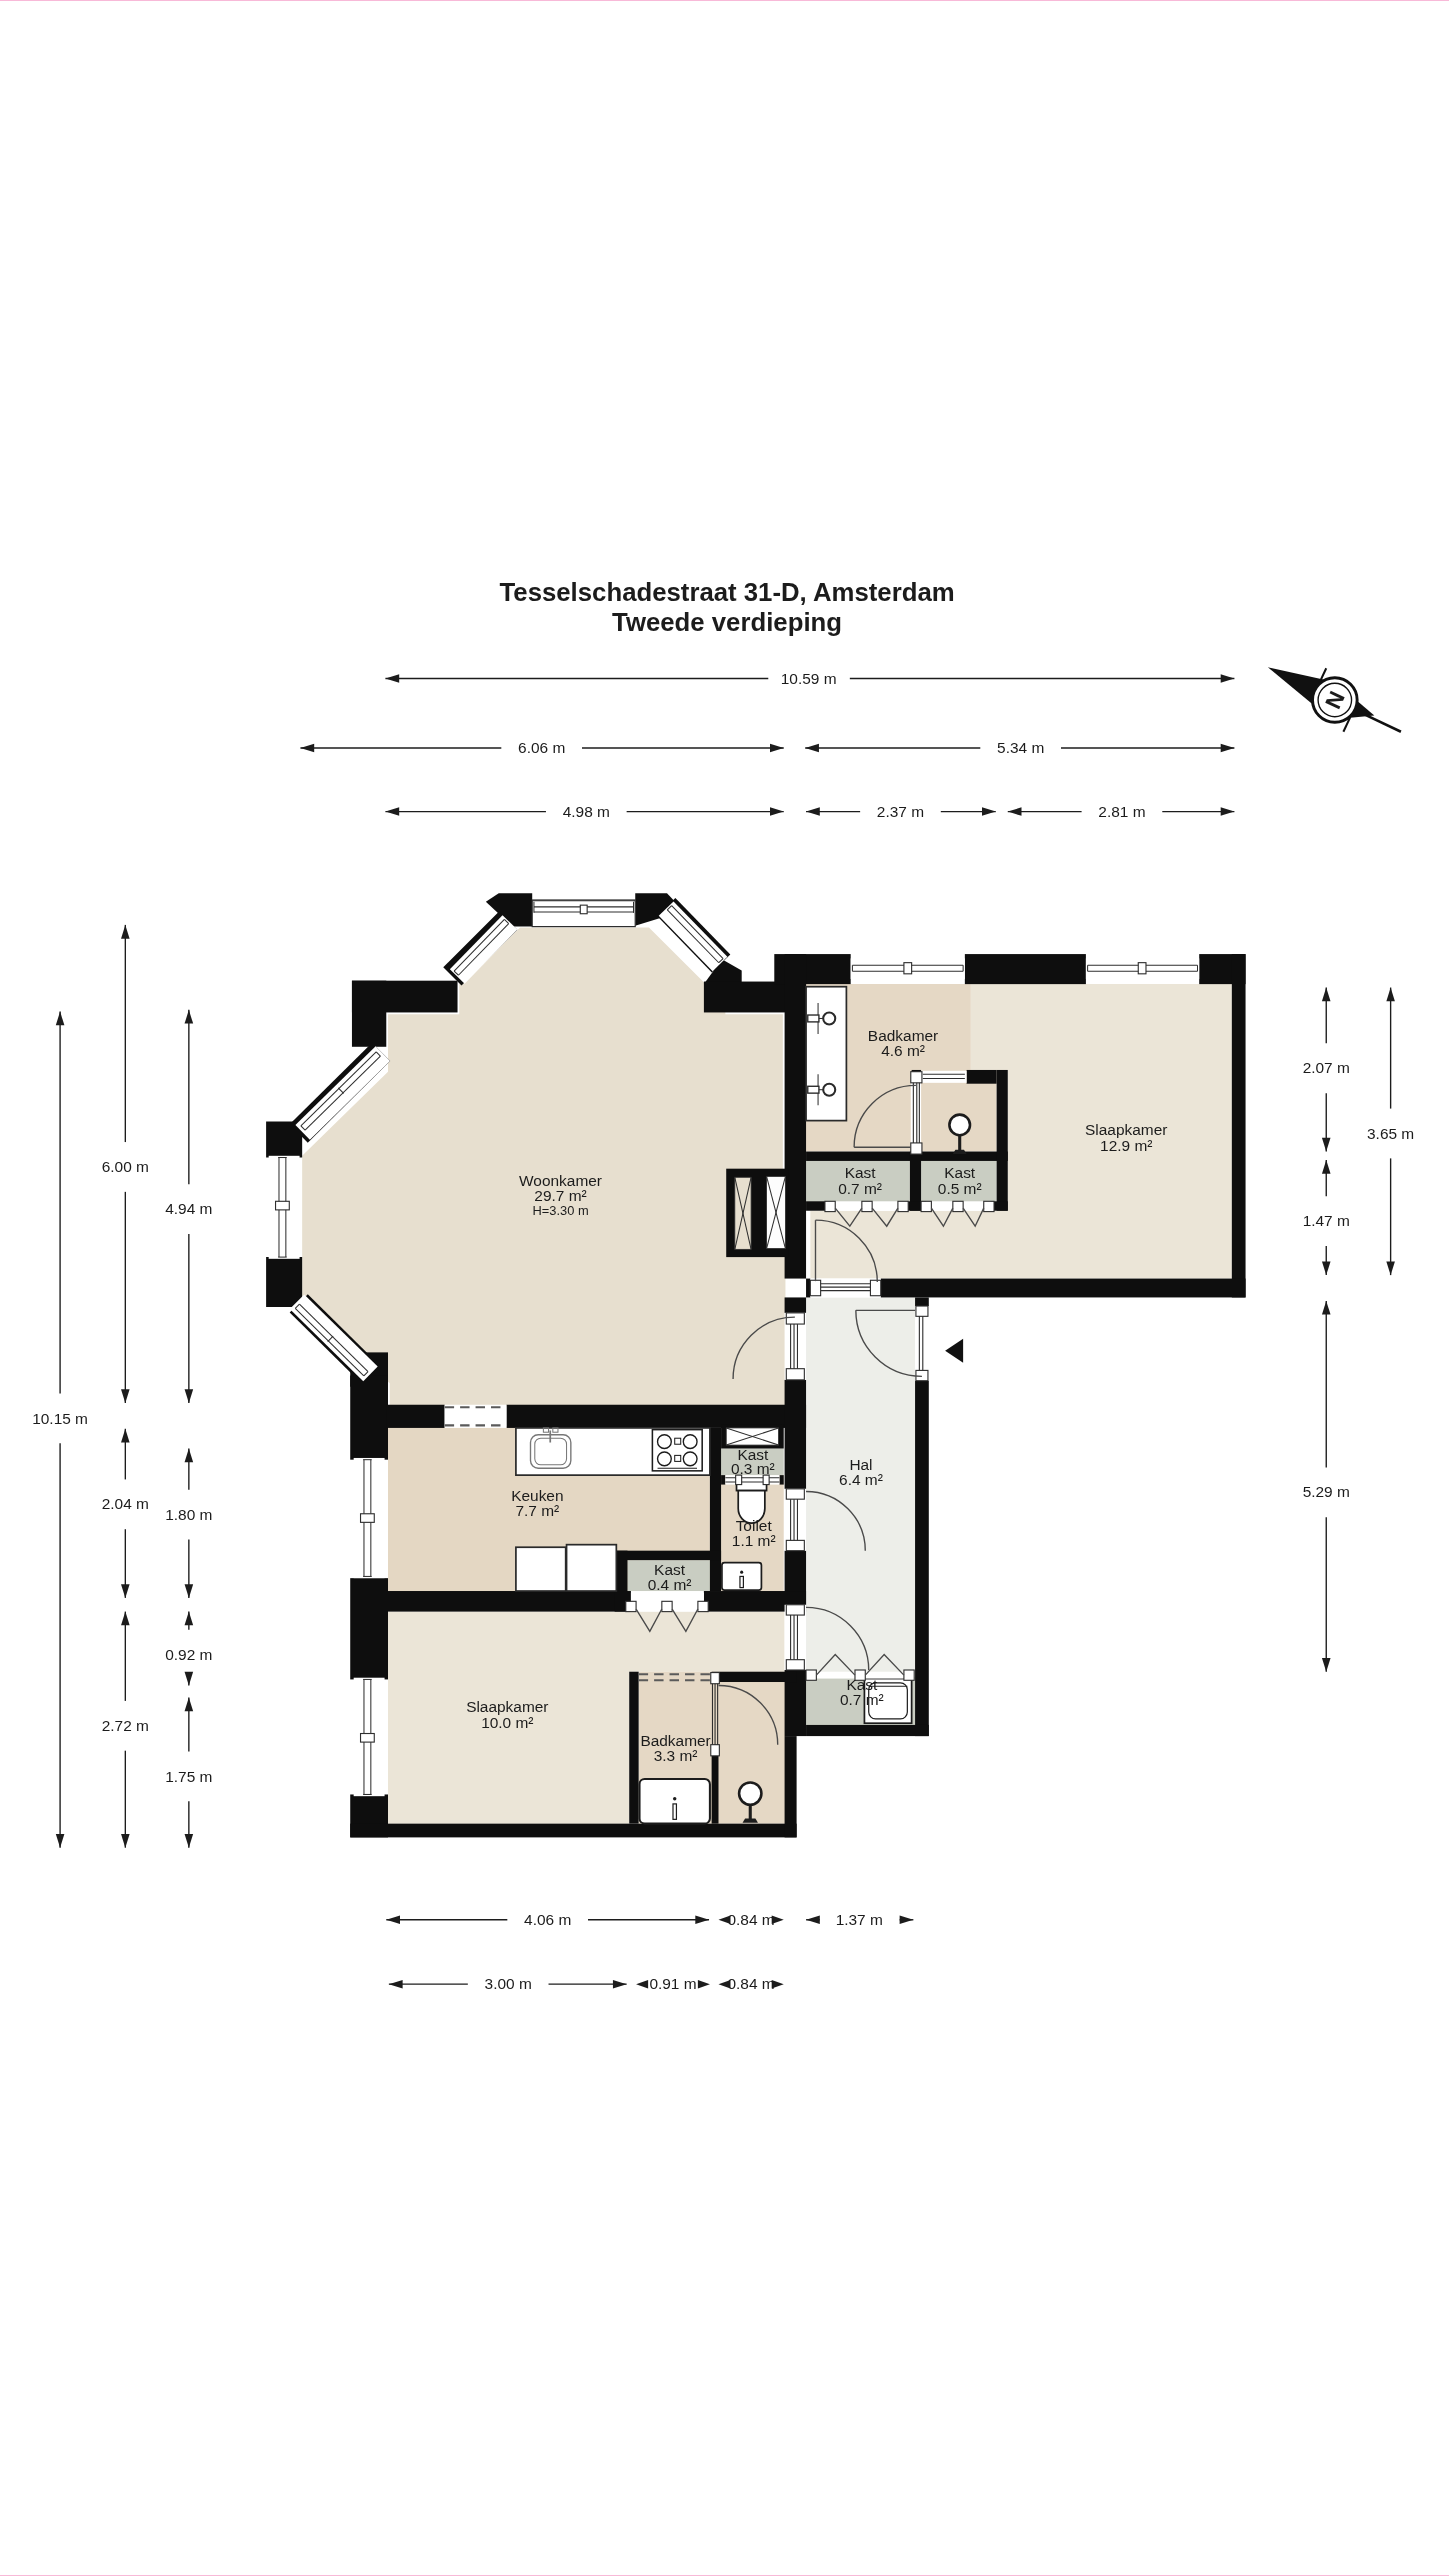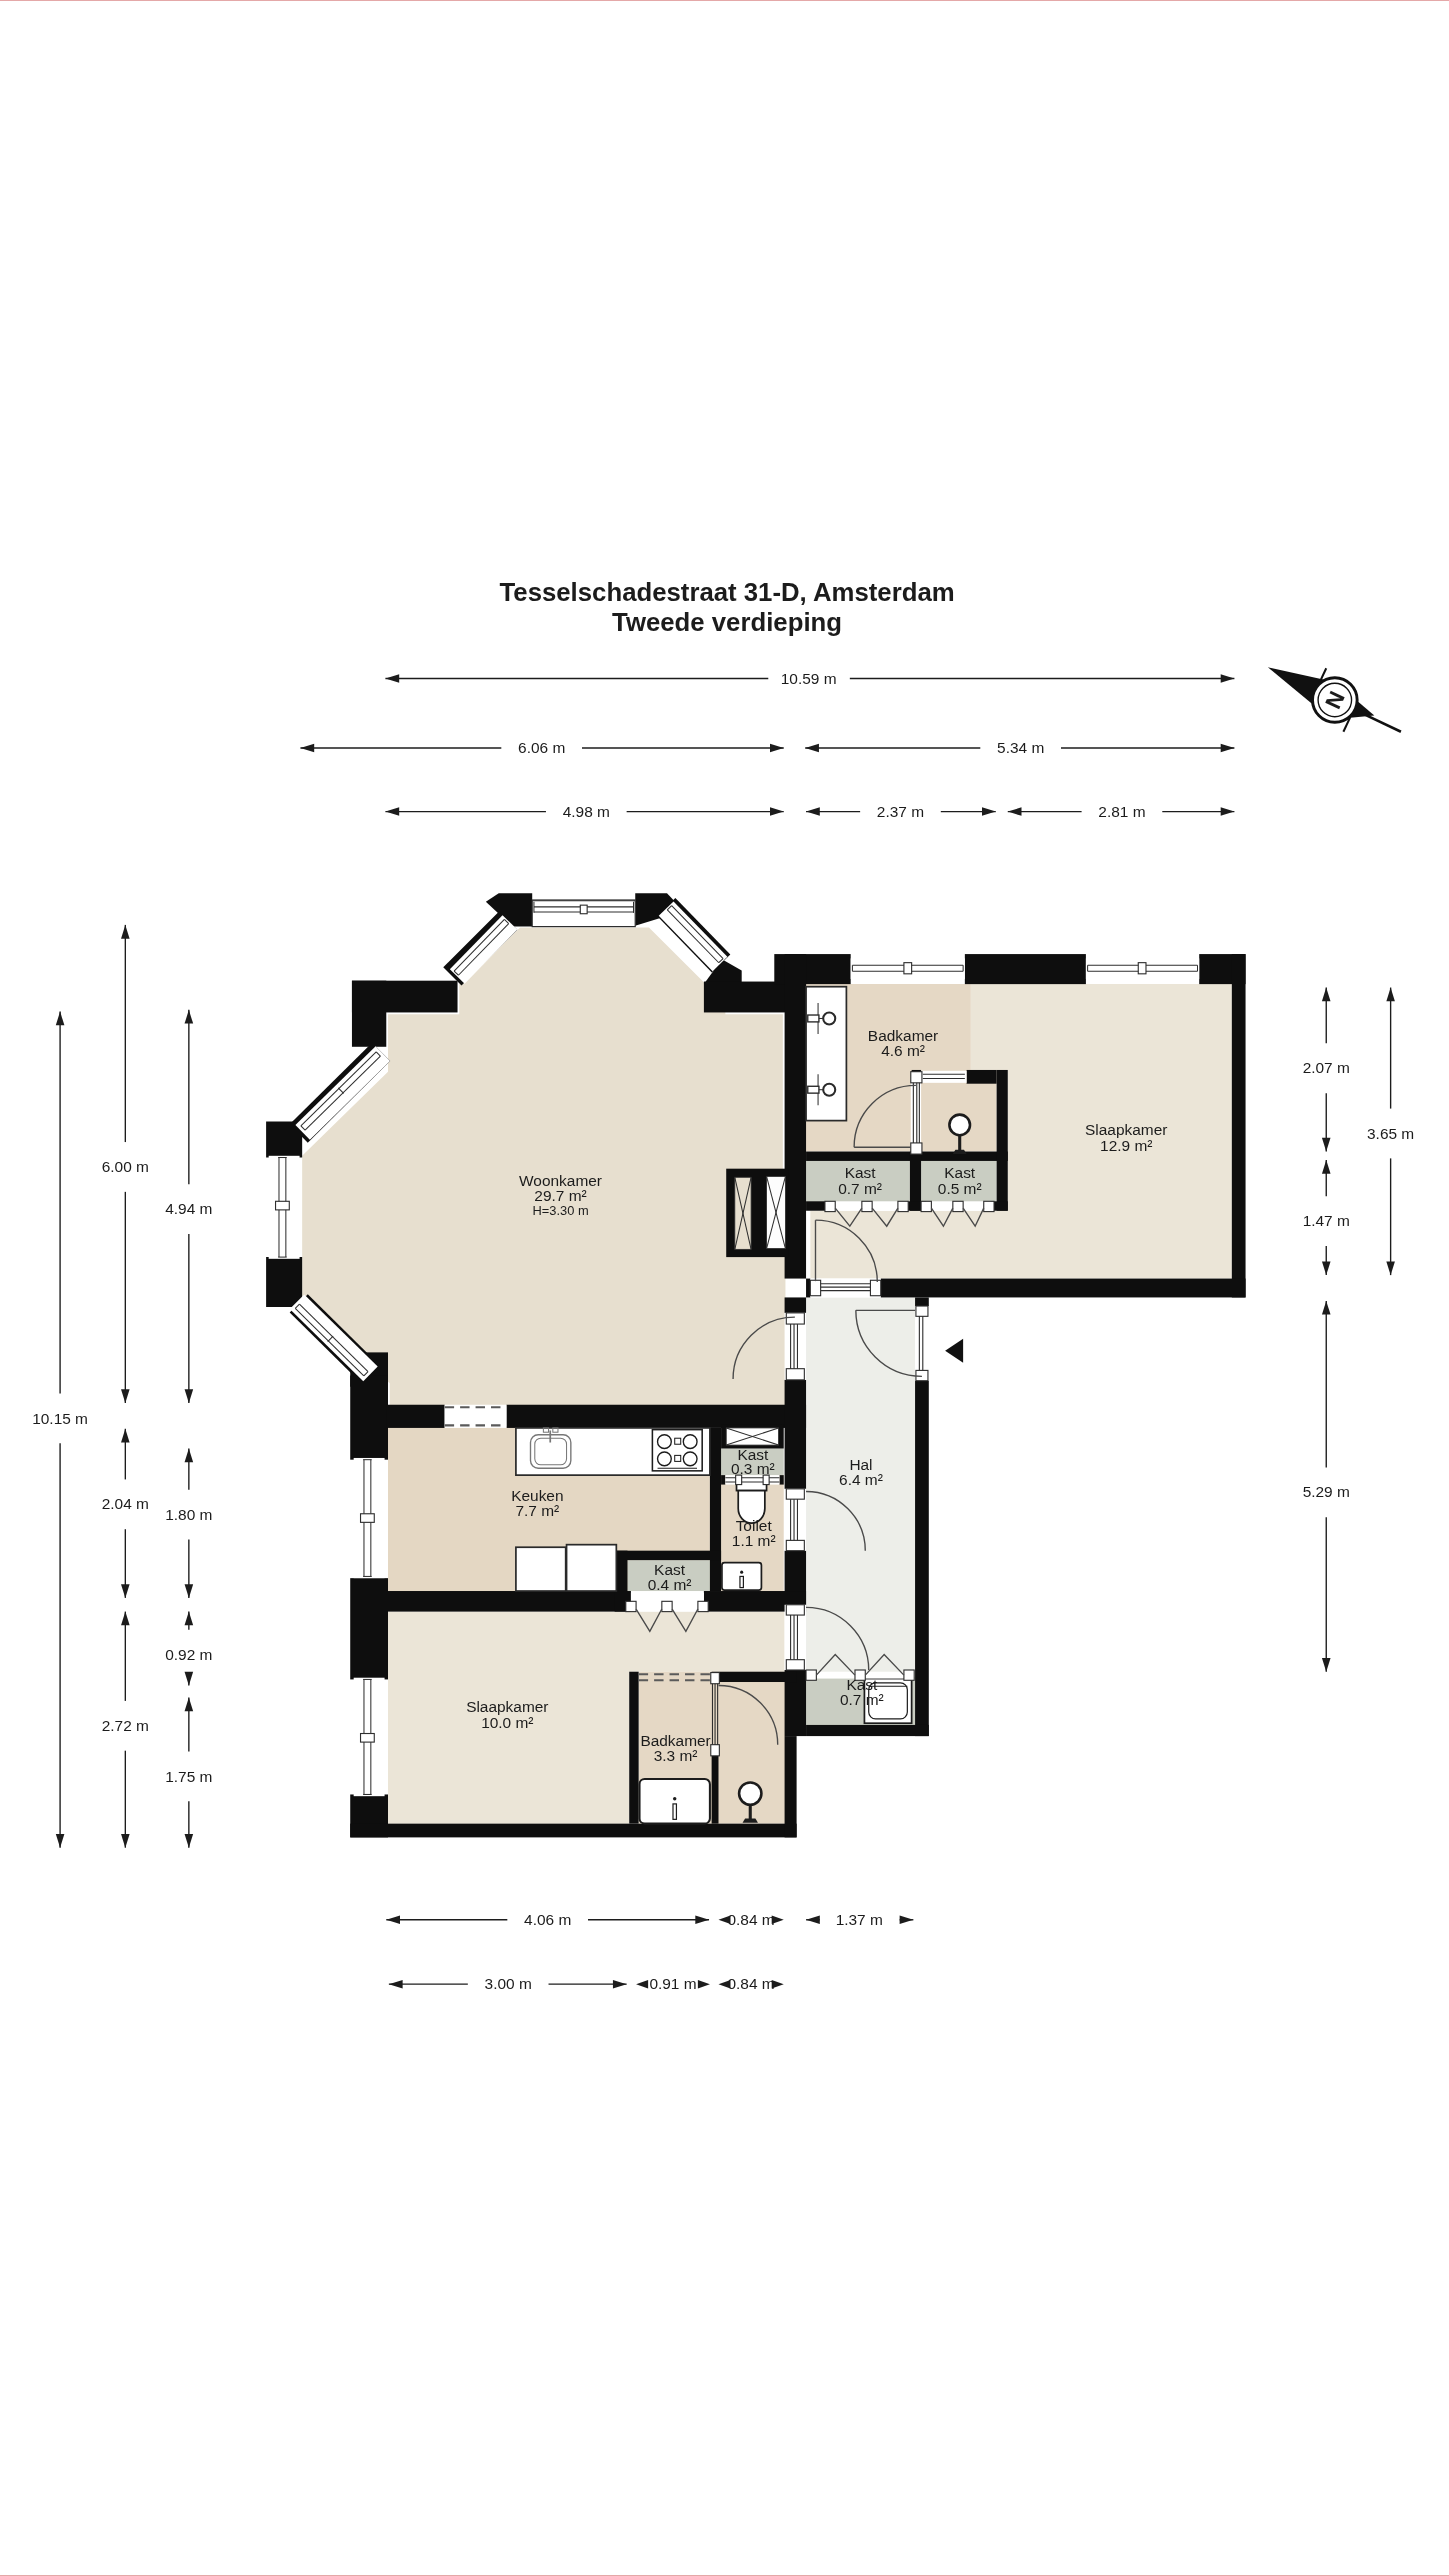--- a/index.html
+++ b/index.html
@@ -1,16 +1,16 @@
 <!DOCTYPE html>
 <html style="font-size:13.7px"><head>
 <meta charset="utf-8">
 <style>
   html,body{margin:0;padding:0;background:#ffffff;}
-  #page{width:1449px;height:2576px;position:relative;background:#b91c1c;overflow:hidden;}
+  #page{width:1449px;height:2576px;position:relative;background:#ec4899;overflow:hidden;}
   svg{display:block;}
   text{font-family:"Liberation Sans", sans-serif;fill:#1c1c1c;}
   .lbl{font-size:18px;}
   .dim{font-size:18px;}
   .ttl{font-size:30px;font-weight:bold;}
   .wall{fill:#0e0e0e;}
   .ln{stroke:#4a4a4a;stroke-width:1.6;fill:none;}
   .wf{fill:#ffffff;stroke:#2e2e2e;stroke-width:1.4;}
   .gl{stroke:#2e2e2e;stroke-width:1.2;}
   .fx{fill:#ffffff;stroke:#2a2a2a;stroke-width:2;}

